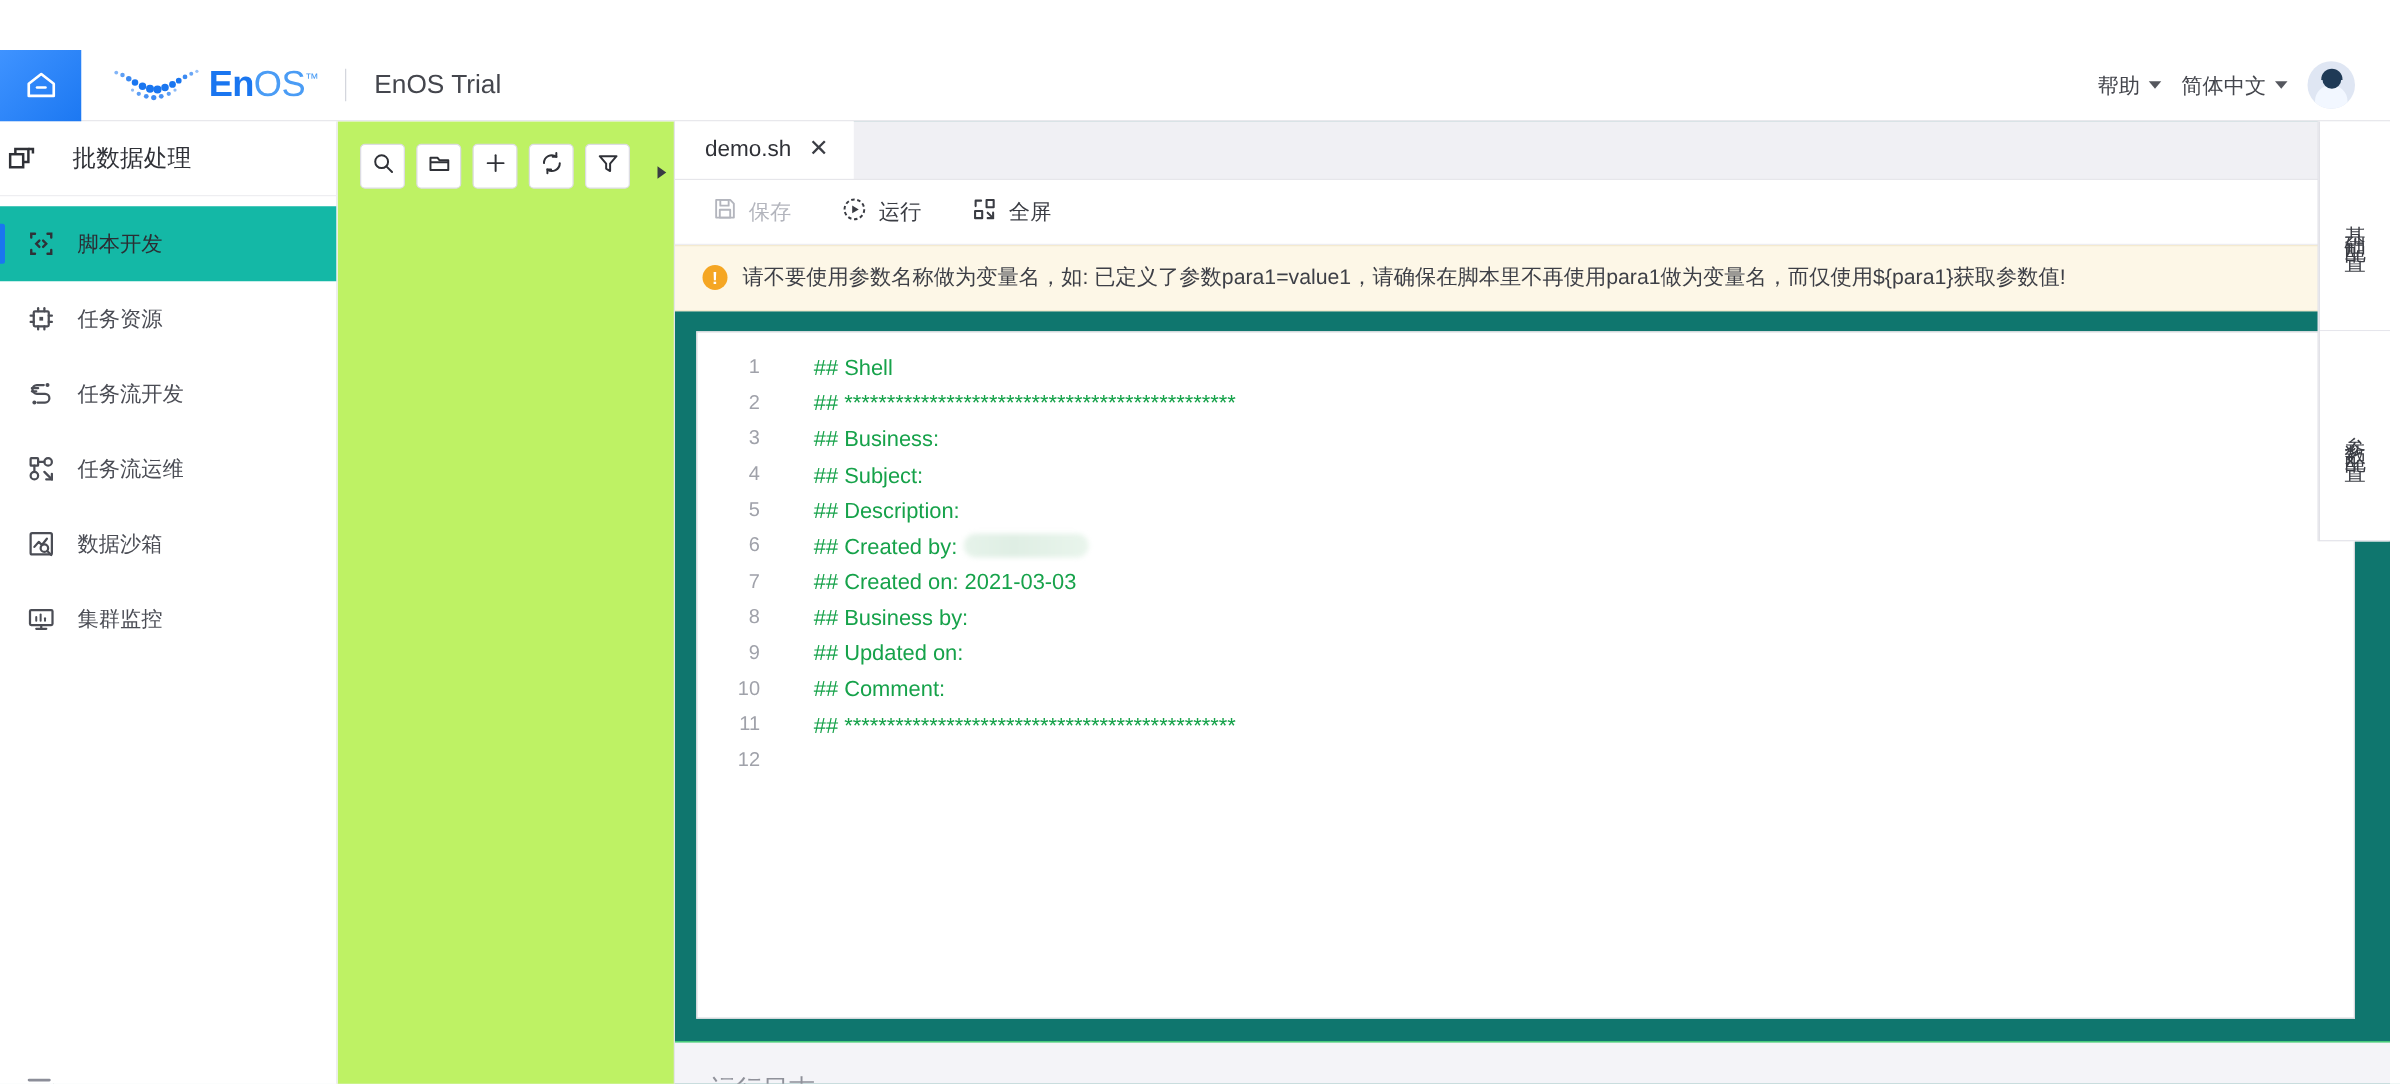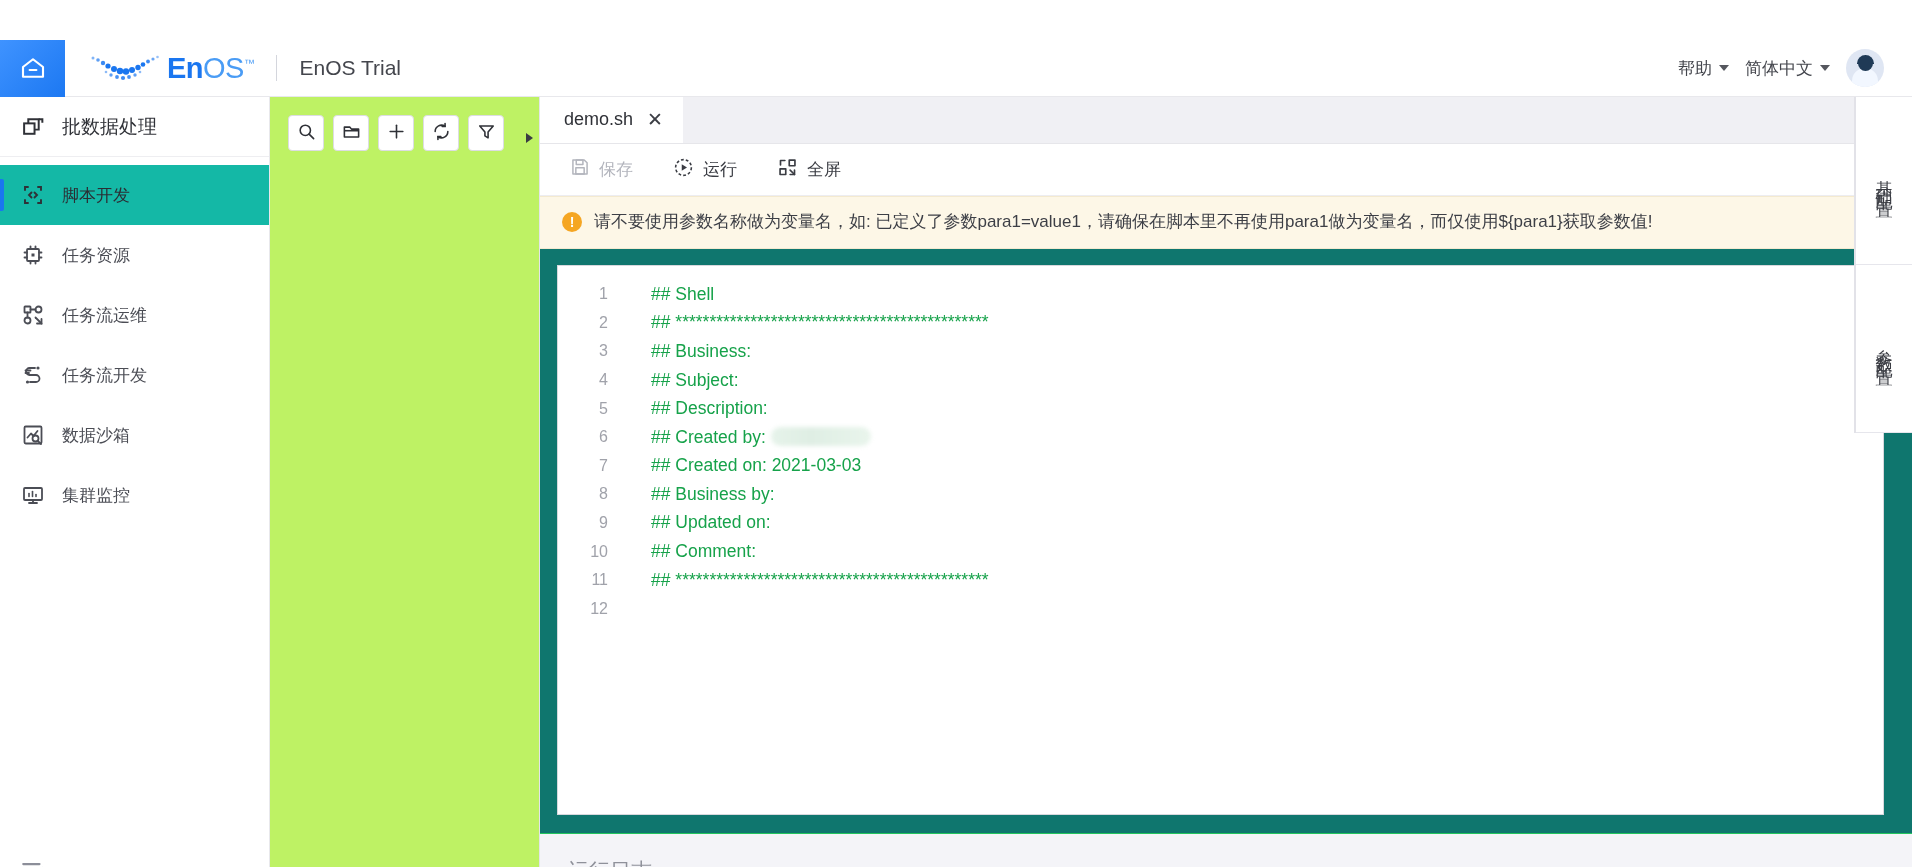--- a/index.html
+++ b/index.html
@@ -139,22 +139,22 @@
     border-right: 1px solid #e8e8ec;
     display: flex;
     flex-direction: column;
     position: relative;
   }
   .leftnav-head {
     height: 60px;
     flex: 0 0 60px;
     display: flex;
     align-items: center;
-    padding-left: 20px;
-    gap: 16px;
+    padding-left: 4px;
+    gap: 28px;
     border-bottom: 1px solid #eeeef1;
   }
   .leftnav-head .ttl {
     font-size: 19px;
     color: #2f3137;
   }
   .nav-list { padding-top: 8px; }
   .nav-item {
     height: 60px;
     display: flex;
@@ -527,44 +527,44 @@
                 <path d="M6 14.5 H3.5"></path>
               <path d="M18 9.5 H20.5"></path>
                 <path d="M18 14.5 H20.5"></path>
             </svg>
           </span>
           <span>任务资源</span>
         </div>
 
         <div class="nav-item">
           <span class="nav-icon">
+            <svg width="24" height="24" viewBox="0 0 24 24" fill="none" stroke="#4b4d55" stroke-width="1.8" stroke-linecap="round" stroke-linejoin="round">
+              <path d="M14 5 H8.5 A3.5 3.5 0 0 0 8.5 12 H15 A3.5 3.5 0 0 1 15 19 H9"></path>
+              <path d="M4.5 7.5 H9.5"></path>
+              <path d="M4.5 10 H8"></path>
+              <circle cx="17" cy="5" r="1.6" fill="#4b4d55" stroke="none"></circle>
+              <circle cx="6.5" cy="19" r="1.6" fill="#4b4d55" stroke="none"></circle>
+            </svg>
+          </span>
+          <span>任务流开发</span>
+        </div>
+
+        <div class="nav-item">
+          <span class="nav-icon">
             <svg width="24" height="24" viewBox="0 0 24 24" fill="none" stroke="#4b4d55" stroke-width="1.8" stroke-linecap="round">
               <rect x="3.5" y="3.5" width="6" height="6" rx="0.6"></rect>
               <rect x="14.5" y="3.5" width="6" height="6" rx="3"></rect>
               <rect x="3.5" y="14.5" width="6" height="6" rx="3"></rect>
               <path d="M14.5 14.5 L20.5 20.5"></path>
               <path d="M20.5 16 V20.5 H16"></path>
               <path d="M9.5 6.5 H14.5"></path>
               <path d="M6.5 9.5 V14.5"></path>
             </svg>
           </span>
           <span>任务流运维</span>
-        </div>
-
-        <div class="nav-item">
-          <span class="nav-icon">
-            <svg width="24" height="24" viewBox="0 0 24 24" fill="none" stroke="#4b4d55" stroke-width="1.8" stroke-linecap="round" stroke-linejoin="round">
-              <path d="M14 5 H8.5 A3.5 3.5 0 0 0 8.5 12 H15 A3.5 3.5 0 0 1 15 19 H9"></path>
-              <path d="M4.5 7.5 H9.5"></path>
-              <path d="M4.5 10 H8"></path>
-              <circle cx="17" cy="5" r="1.6" fill="#4b4d55" stroke="none"></circle>
-              <circle cx="6.5" cy="19" r="1.6" fill="#4b4d55" stroke="none"></circle>
-            </svg>
-          </span>
-          <span>任务流开发</span>
         </div>
 
         <div class="nav-item">
           <span class="nav-icon">
             <svg width="24" height="24" viewBox="0 0 24 24" fill="none" stroke="#4b4d55" stroke-width="1.8" stroke-linecap="round" stroke-linejoin="round">
               <rect x="3.5" y="3.5" width="17" height="17" rx="1.2"></rect>
               <path d="M6.5 14.5 L10 10.5 L12.5 13 L16.5 8"></path>
               <circle cx="14.5" cy="15.5" r="3"></circle>
               <path d="M16.8 17.8 L20 21"></path>
             </svg>

